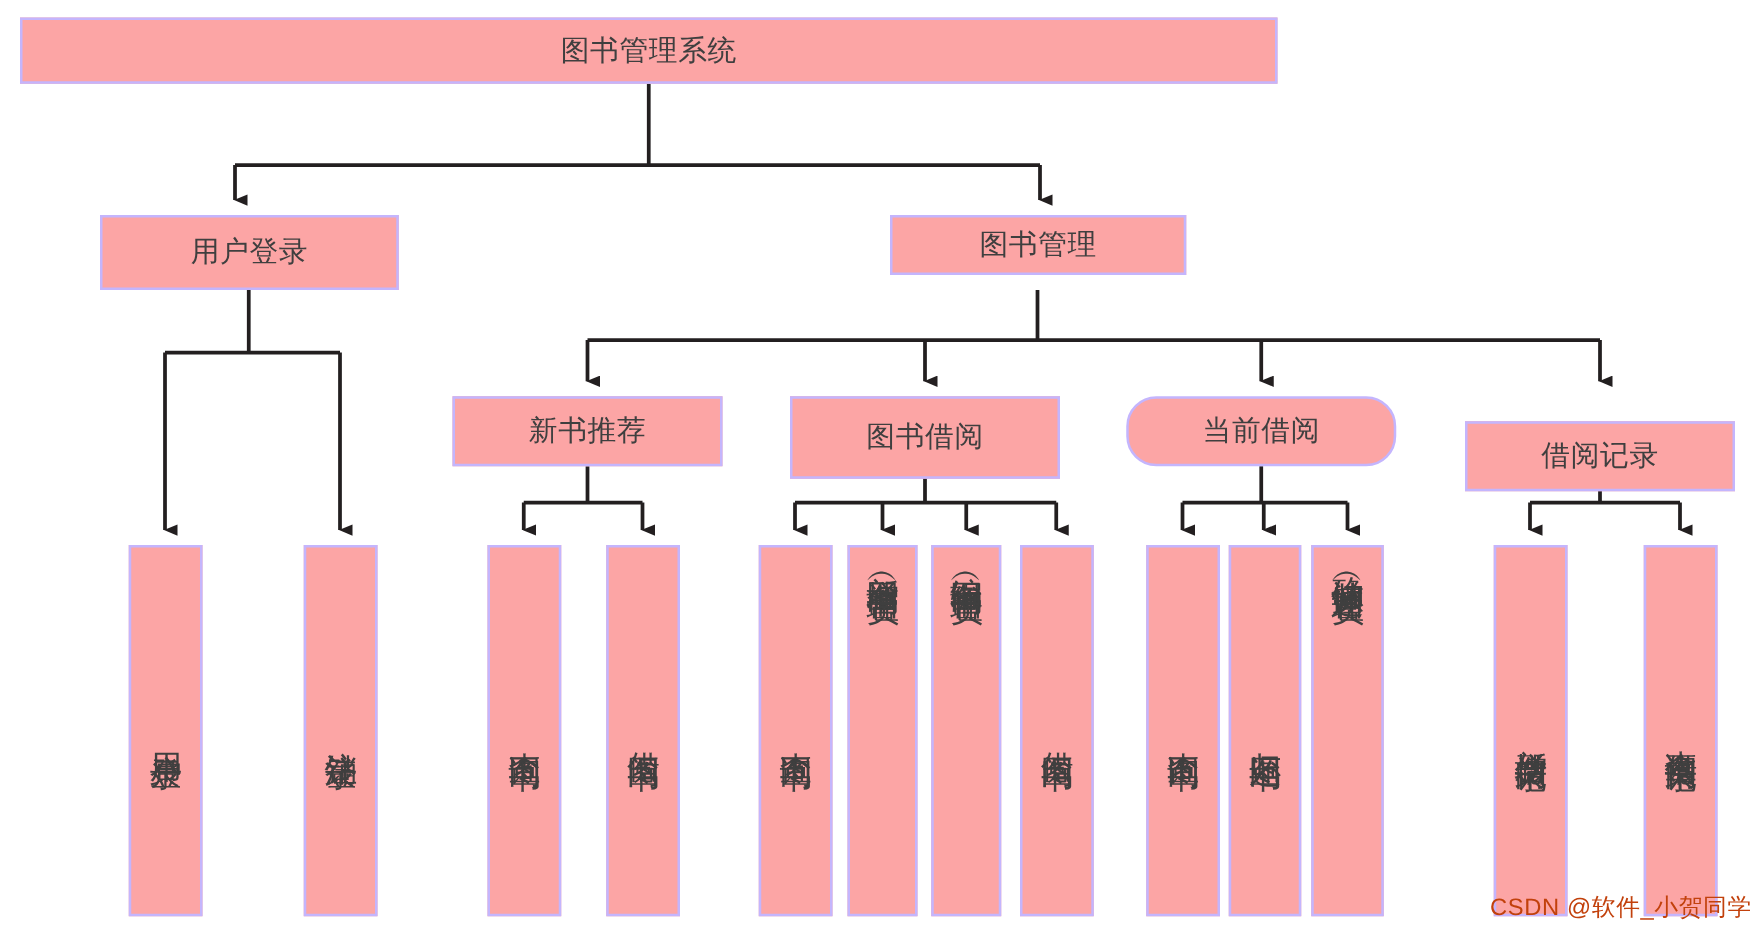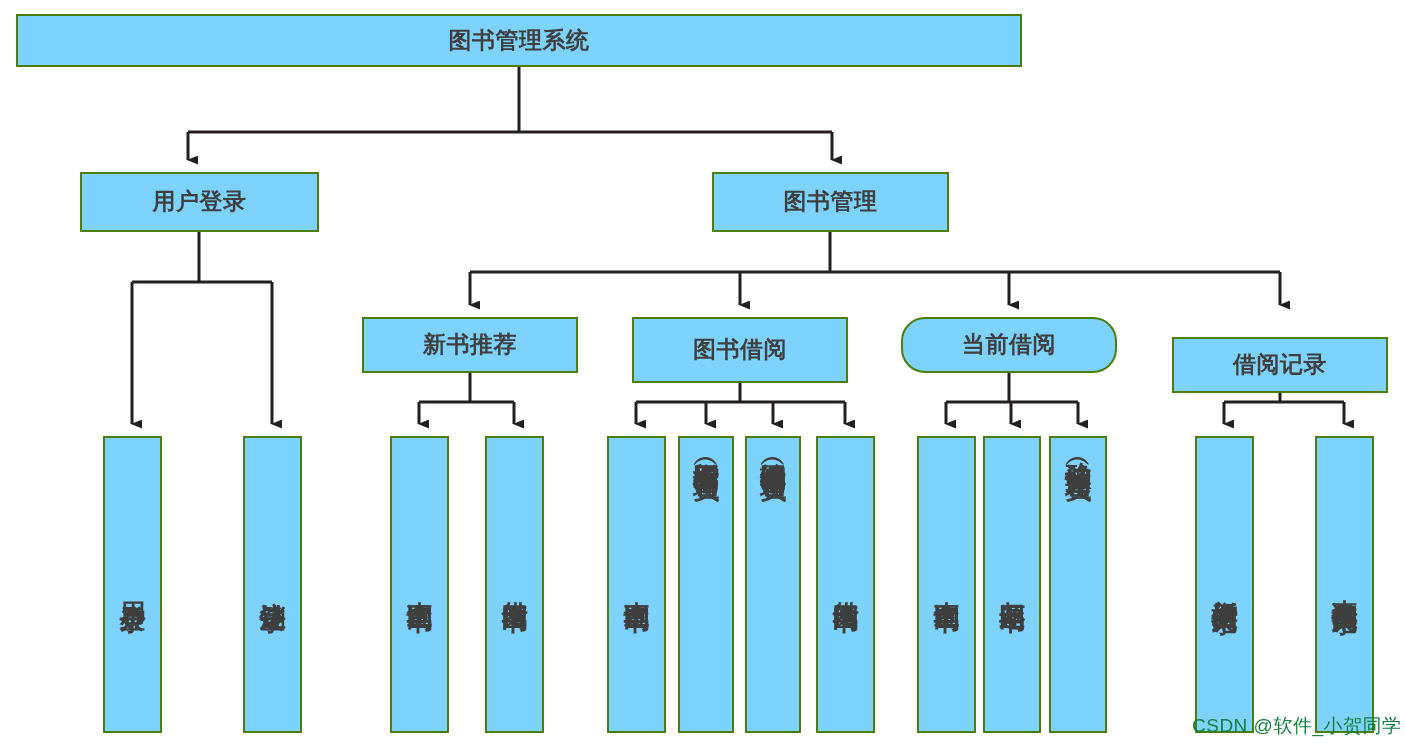--- a/index.html
+++ b/index.html
@@ -16,28 +16,27 @@
   }
   #wires{
     position:absolute;
     left:0; top:0;
     width:1405px; height:747px;
     pointer-events:none;
   }
   .node{
     position:absolute;
     box-sizing:border-box;
-    background:#7dd3fc;
-    border:2px solid #4d7c0f;
+    background:#fca5a5;
+    border:2px solid #c4b5fd;
     display:flex;
     align-items:center;
     justify-content:center;
     color:#3b3b3b;
     z-index:2;
-    font-weight:bold;
   }
   .node .lbl{
     display:block;
     text-align:center;
     color:#3f3f3f;
     letter-spacing:0.5px;
   }
   
   .h-node .lbl{
     writing-mode:horizontal-tb;
@@ -58,21 +57,21 @@
     line-height:1.06;
     letter-spacing:2px;
     white-space:nowrap;
   }
   .v-node.centered{
     align-items:center;
     padding-top:0;
   }
   .watermark{
     position:absolute;
-    color:#15803d;
+    color:#c2410c;
     font-size:19px;
     white-space:nowrap;
     z-index:3;
     letter-spacing:0.5px;
   }
 </style>
 </head>
 <body>
 
 <div id="canvas">
@@ -128,21 +127,21 @@
   </svg>
 
   <div class="node h-node" id="node-root" style="left:16px;top:14px;width:1006px;height:53px;">
     <span class="lbl">图书管理系统</span>
   </div>
 
   <div class="node h-node" style="left:80px;top:172px;width:239px;height:60px;">
     <span class="lbl">用户登录</span>
   </div>
 
-  <div class="node h-node" style="left:712px;top:172px;width:237px;height:60px;">
+  <div class="node h-node" style="left:712px;top:172px;width:237px;height:48px;">
     <span class="lbl">图书管理</span>
   </div>
 
   <div class="node h-node" style="left:362px;top:317px;width:216px;height:56px;">
     <span class="lbl">新书推荐</span>
   </div>
 
   <div class="node h-node" style="left:632px;top:317px;width:216px;height:66px;">
     <span class="lbl">图书借阅</span>
   </div>

